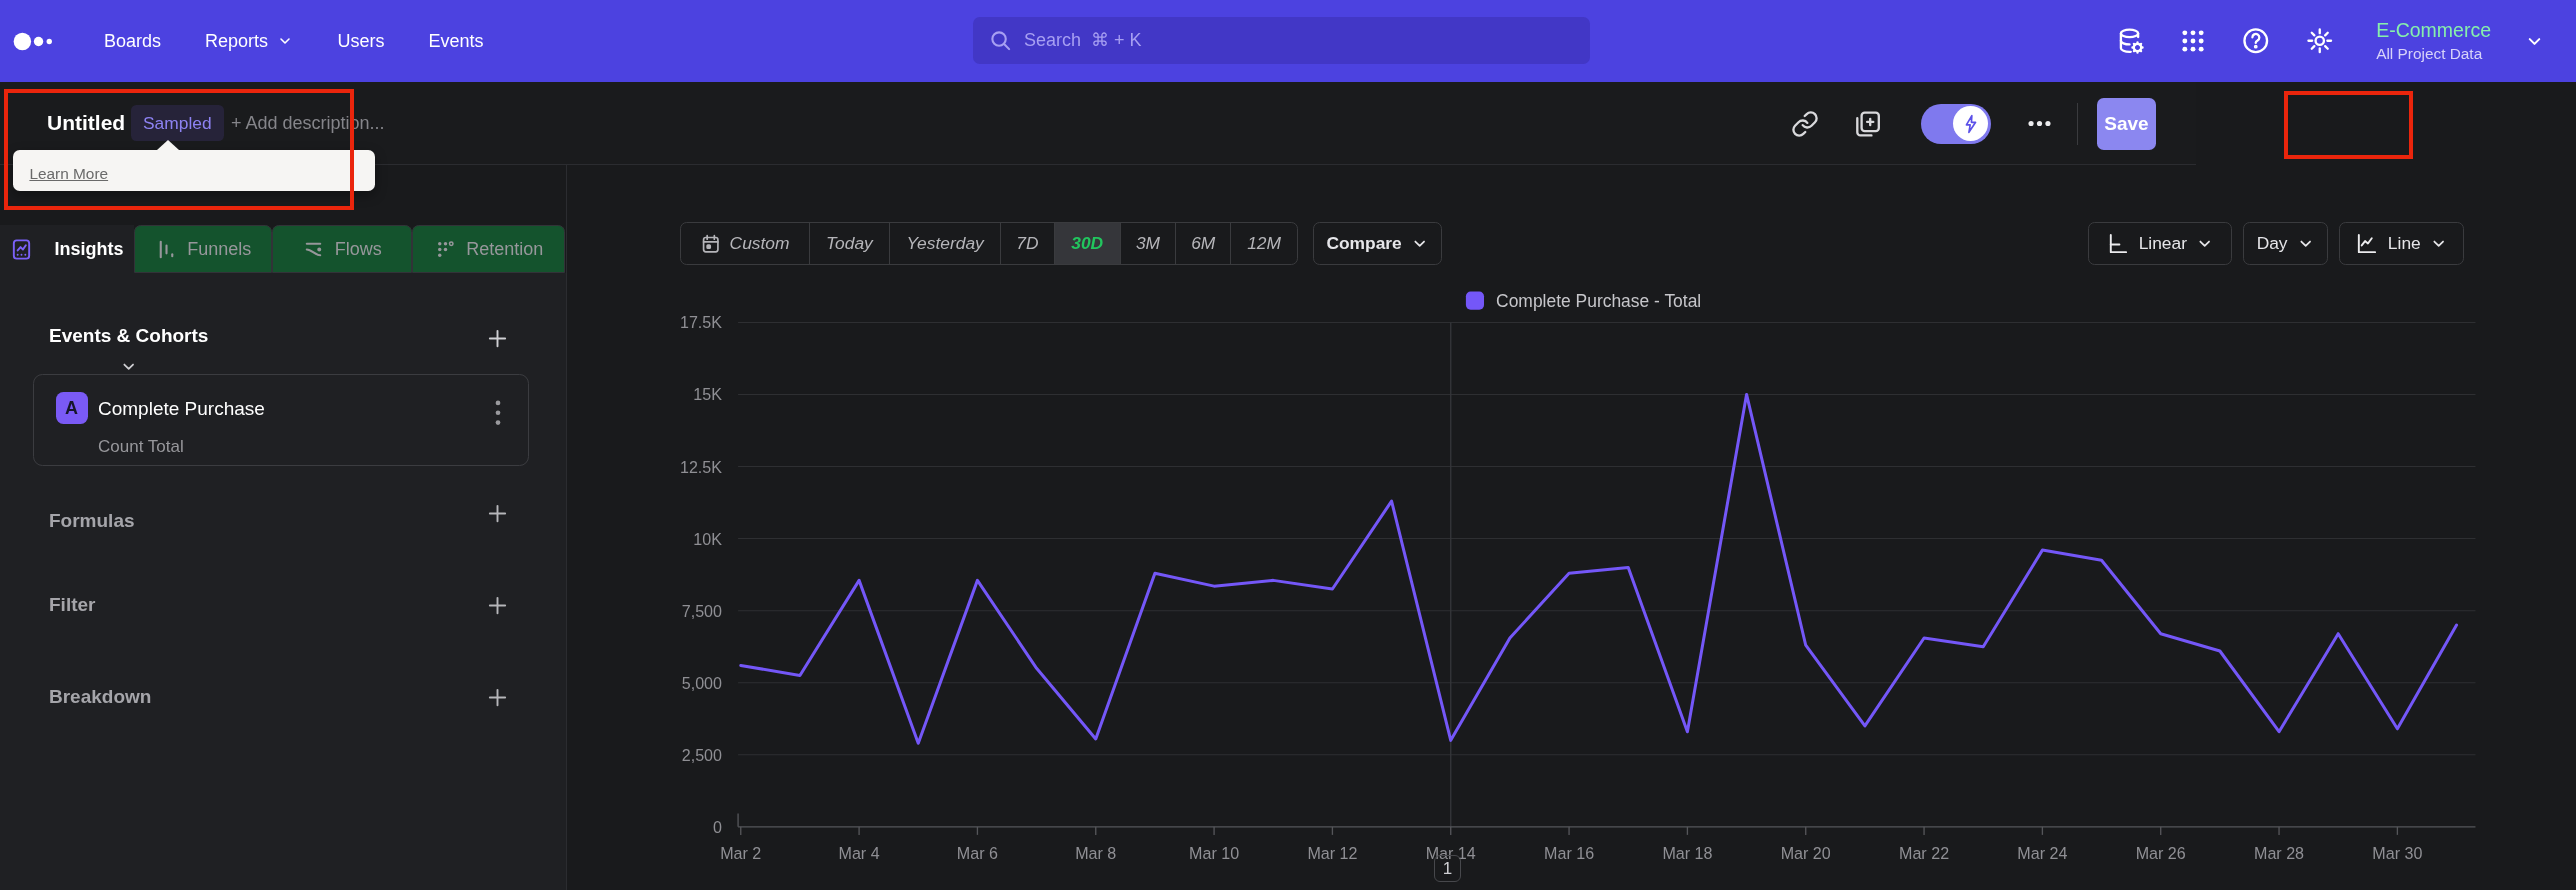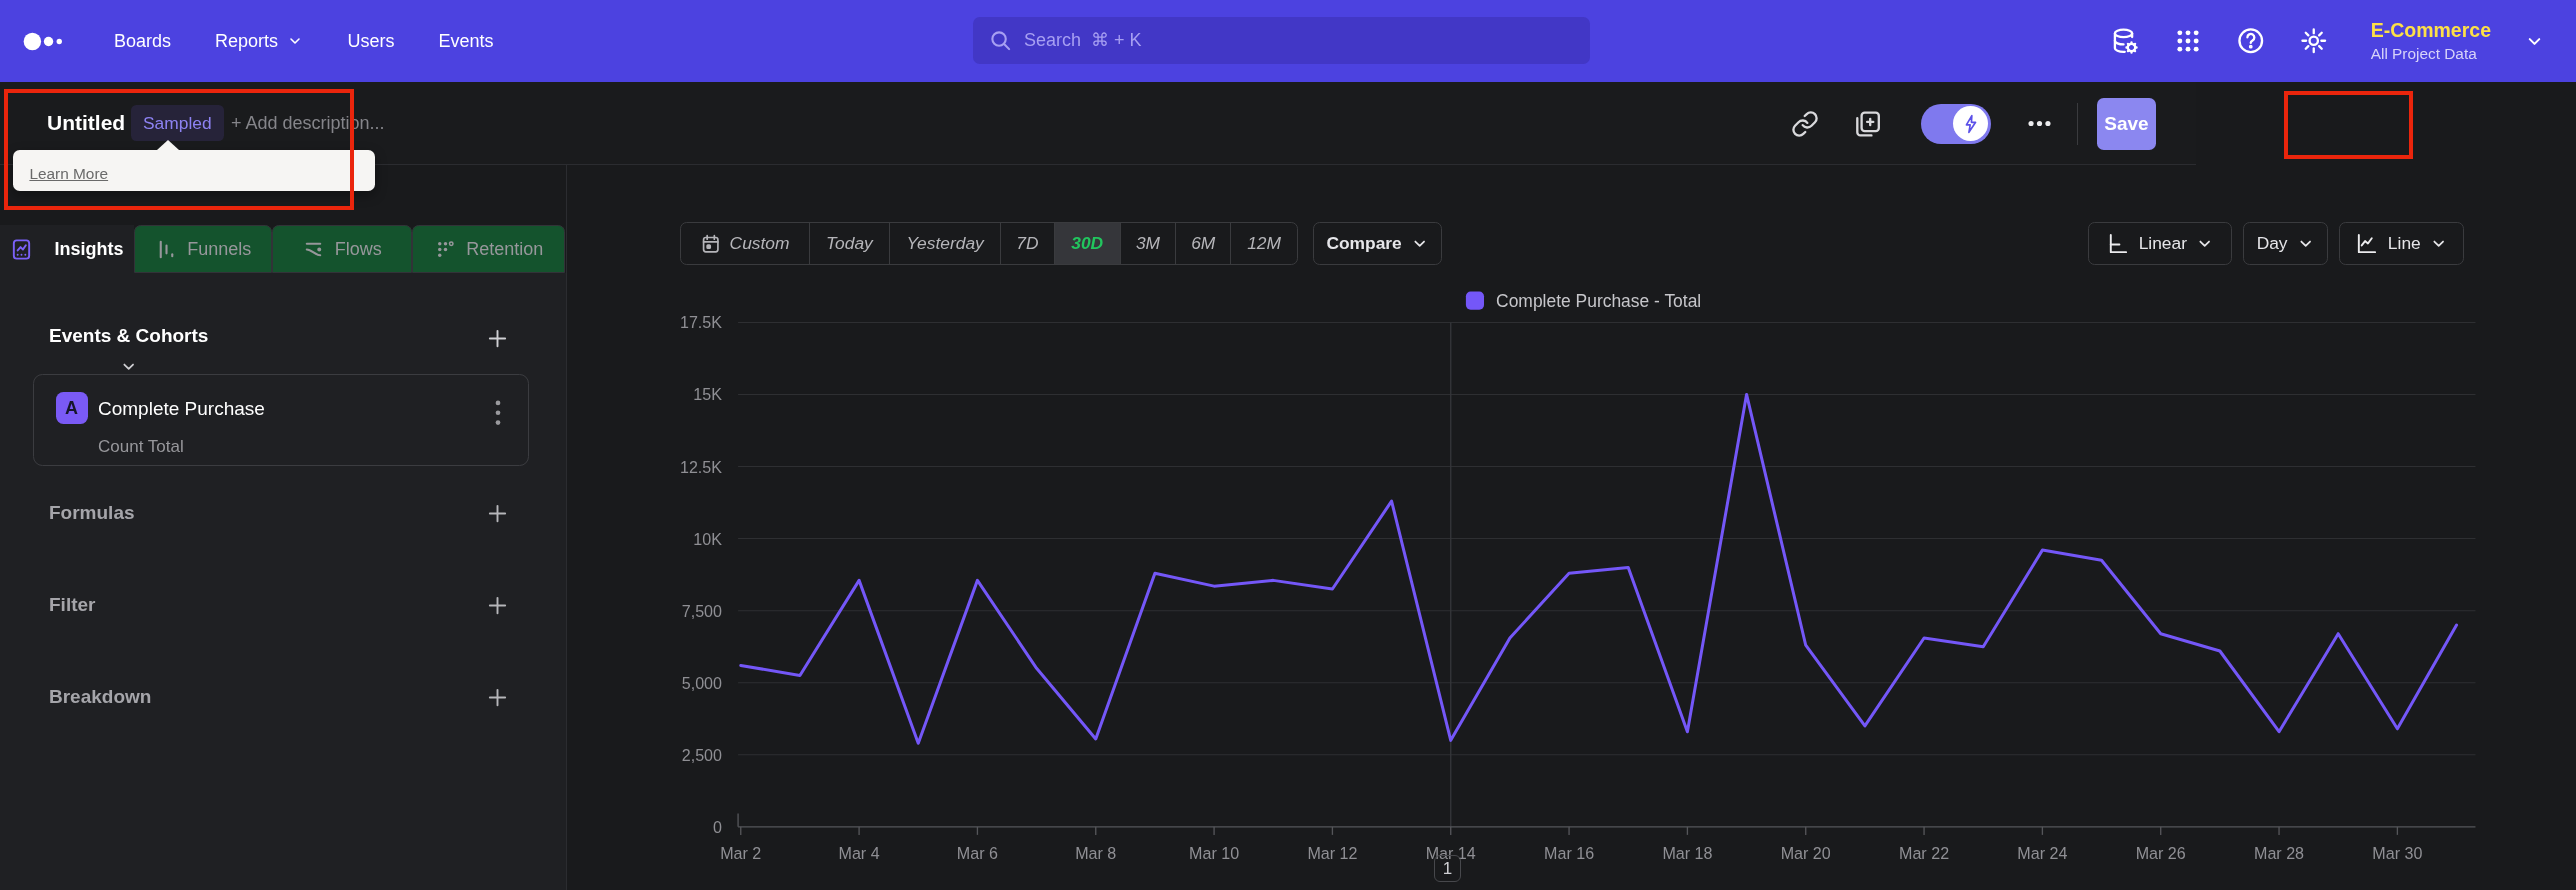--- a/index.html
+++ b/index.html
@@ -2,28 +2,28 @@
 <html style="font-size:10.7px"><head>
 <meta charset="utf-8">
 <style>
   * { margin:0; padding:0; box-sizing:border-box; }
   html,body { width:2576px; height:890px; }
   body { font-family:"Liberation Sans", sans-serif; background:#191a1c; position:relative; overflow:hidden; }
   .abs { position:absolute; }
 
   
   .navbar { left:0; top:0; width:2576px; height:82px; background:#4c42e0; display:flex; align-items:center; }
-  .nav-left { display:flex; align-items:center; gap:44px; padding-left:23px; }
+  .nav-left { display:flex; align-items:center; gap:44px; padding-left:13px; }
   .nav-item { color:#ffffff; font-size:18px; display:flex; align-items:center; gap:9.4px; cursor:pointer; }
   .search-wrap { position:absolute; left:973px; top:17.4px; width:617px; height:47px; background:#4237c6; border-radius:6.7px; display:flex; align-items:center; padding:17px 16px; }
   .search-wrap input { flex:1; background:transparent; border:none; outline:none; font-size:18px; color:#cfcaf7; font-family:"Liberation Sans",sans-serif; margin-left:12px; }
   .search-wrap input::placeholder { color:#a79ff2; }
   .nav-right { position:absolute; right:32px; top:0; height:82px; display:flex; align-items:center; gap:34px; }
   .proj { text-align:left; margin-left:8px; }
-  .proj .name { color:#fde047; font-size:19.5px; font-weight:bold; }
+  .proj .name { color:#86efac; font-size:19.5px; font-weight:normal; }
   .proj .scope { color:#d7d3f9; font-size:15.4px; margin-top:2.7px; }
   .icon-btn { display:flex; align-items:center; justify-content:center; cursor:pointer; }
 
   
   .toolbar { left:0; top:82px; width:2196px; height:83px; background:#1a1b1d; border-bottom:1.3px solid #2b2c30; display:flex; align-items:center; }
   .report-title { position:absolute; left:47px; font-size:21px; font-weight:bold; color:#ffffff; }
   .sampled-badge { position:absolute; left:131px; background:#262339; color:#8d82f2; font-size:17.4px; padding:7.4px 12px; border-radius:5.4px; cursor:pointer; }
   .add-desc { position:absolute; left:231px; font-size:18px; color:#85858a; cursor:text; }
   .tb-icons { position:absolute; right:0; top:0; height:83px; display:flex; align-items:center; }
   .toggle { width:70px; height:40px; border-radius:20px; background:#7f79ee; position:relative; cursor:pointer; }
@@ -255,21 +255,21 @@
     <div class="kebab">
       <svg class="icon" width="20" height="29.5" viewBox="0 0 12 30" fill="#9a9a9e">
           <circle cx="6" cy="5" r="2.4"></circle>
           <circle cx="6" cy="15" r="2.4"></circle>
           <circle cx="6" cy="25" r="2.4"></circle>
         </svg>
     </div>
     <div class="event-metric">Count Total</div>
   </div>
 
-  <div class="section-label" style="top:229px;">Formulas</div>
+  <div class="section-label" style="top:237px;">Formulas</div>
   <div class="plus-btn" style="top:227px;">
     <svg class="icon" width="23" height="23" viewBox="0 0 24 24" fill="none" stroke="#b6b6ba" stroke-width="2" stroke-linecap="round">
         <path d="M12 4v16M4 12h16"></path>
       </svg>
   </div>
 
   <div class="section-label" style="top:321px;">Filter</div>
   <div class="plus-btn" style="top:319px;">
     <svg class="icon" width="23" height="23" viewBox="0 0 24 24" fill="none" stroke="#b6b6ba" stroke-width="2" stroke-linecap="round">
         <path d="M12 4v16M4 12h16"></path>

